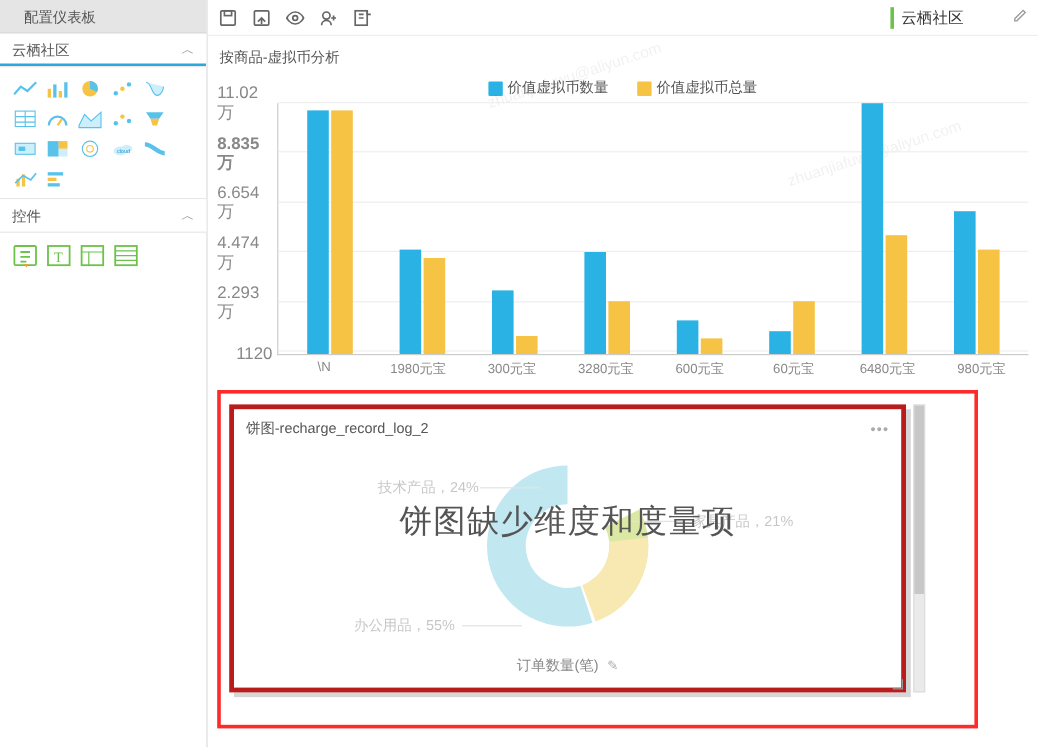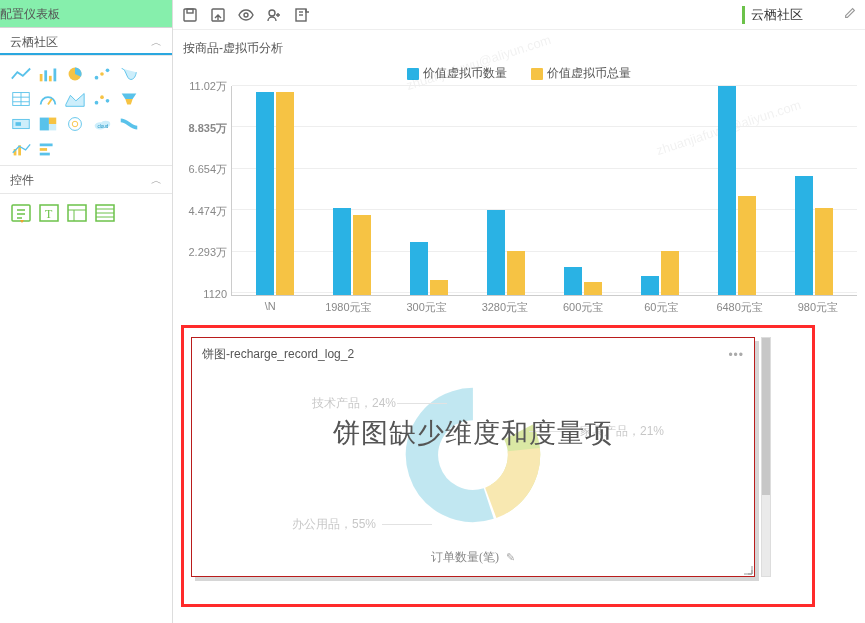--- a/index.html
+++ b/index.html
@@ -7,22 +7,22 @@
   .app { display: flex; width: 100%; height: 100%; }
 
   
   .left {
     width: 173px; flex: 0 0 173px;
     border-right: 1px solid #ddd;
     display: flex; flex-direction: column;
     background: #fff;
   }
   .panel-title {
-    height: 28px; line-height: 28px; padding: 0 0;
-    background: #86efac; color: #555; font-size: 12px;
+    height: 28px; line-height: 28px; padding: 0 20px;
+    background: #e5e5e5; color: #555; font-size: 12px;
     display: flex; align-items: center; justify-content: space-between;
     border-bottom: 1px solid #d5d5d5;
   }
   .panel-title .collapse-icon { color: #777; font-size: 13px; cursor: pointer; }
   .section-title {
     height: 28px; line-height: 28px; padding: 0 10px;
     background: #fff; color: #555; font-size: 12px;
     display: flex; align-items: center; justify-content: space-between;
     border-bottom: 1px solid #e7e7e7;
   }
@@ -70,21 +70,21 @@
   }
   .chart-block .block-title { font-size:12px; color:#555; padding: 4px 2px 8px 2px; }
   .legend { display:flex; justify-content:center; gap:24px; font-size:12px; color:#555; padding-bottom:4px;}
   .legend .lg { display:flex; align-items:center; gap:4px; }
   .legend .sw { width:12px; height:12px; border-radius:1px; }
   .sw.blue { background:#2ab2e4; }
   .sw.yellow { background:#f6c344; }
 
   .barchart { position:relative; height: 210px; display:flex; }
   .y-axis { width:50px; position:relative; }
-  .y-tick { position:absolute; right:4px; font-size:11px; color:#888; transform:translateY(50%); }
+  .y-tick { position:absolute; right:4px; font-size:14px; color:#888; transform:translateY(50%); }
   .plot {
     flex:1; position:relative; border-left:1px solid #ccc; border-bottom:1px solid #ccc;
     display:flex; align-items:flex-end; padding: 0 4px;
   }
   .grid-line { position:absolute; left:0; right:0; border-top:1px solid #eee; }
   .group { flex:1; display:flex; align-items:flex-end; justify-content:center; gap:2px; height:100%; position:relative;}
   .bar { width:18px; }
   .bar.blue { background:#2ab2e4; }
   .bar.yellow { background:#f6c344; }
   .x-labels { display:flex; padding-left:50px; }
@@ -96,34 +96,34 @@
     margin: 10px 50px 16px 8px;
     flex:1;
   }
   .red-frame {
     position:absolute; inset:0;
     border: 3px solid #ff2a2a;
     pointer-events:none;
   }
   .pie-card {
     position:absolute; left:10px; top:12px; right:60px; bottom:30px;
-    border:1px solid #b91c1c; background:#fff;
+    border:4px solid #b91c1c; background:#fff;
     box-shadow: 4px 4px 0 #d6d6d6;
   }
   .pie-card-title { padding:8px 10px; font-size:12px; color:#555; display:flex; align-items:center; justify-content:space-between;}
   .more-dots { color:#aaa; letter-spacing:1px; cursor:pointer; }
   .pie-canvas { position:relative; height: calc(100% - 64px); opacity:0.55;}
   .pie-overlay {
     position:absolute; left:0; right:0; top: 40%; transform:translateY(-50%);
     text-align:center; font-size:27px; color:#555; letter-spacing:1px;
     pointer-events:none;
   }
   .pie-label { position:absolute; font-size:12px; color:#999;}
   .pie-leader { position:absolute; border-top:1px solid #ccc; }
-  .pie-footer { position:absolute; bottom:10px; left:0; right:0; text-align:center; font-size:12px; color:#888;font-family:Liberation Serif, serif;}
+  .pie-footer { position:absolute; bottom:10px; left:0; right:0; text-align:center; font-size:12px; color:#888;}
   .pie-footer .pen { font-size:11px; margin-left:4px; color:#aaa; cursor:pointer;}
   .scrollbar-fake { position:absolute; top:12px; bottom:30px; right:44px; width:10px; background:#eaeaea; border:1px solid #ddd;}
   .scrollbar-fake .thumb { position:absolute; left:0; right:0; top:0; height:66%; background:#c7c7c7;}
   .resize-handle { position:absolute; right:62px; bottom:32px; width:14px; height:14px; }
   .resize-handle svg { width:14px; height:14px; }
 
   .watermark {
     position:absolute; right:10px; bottom:4px;
     font-size:15px; color:rgba(120,120,120,0.45); font-style:italic;
     letter-spacing:0.5px; pointer-events:none;

